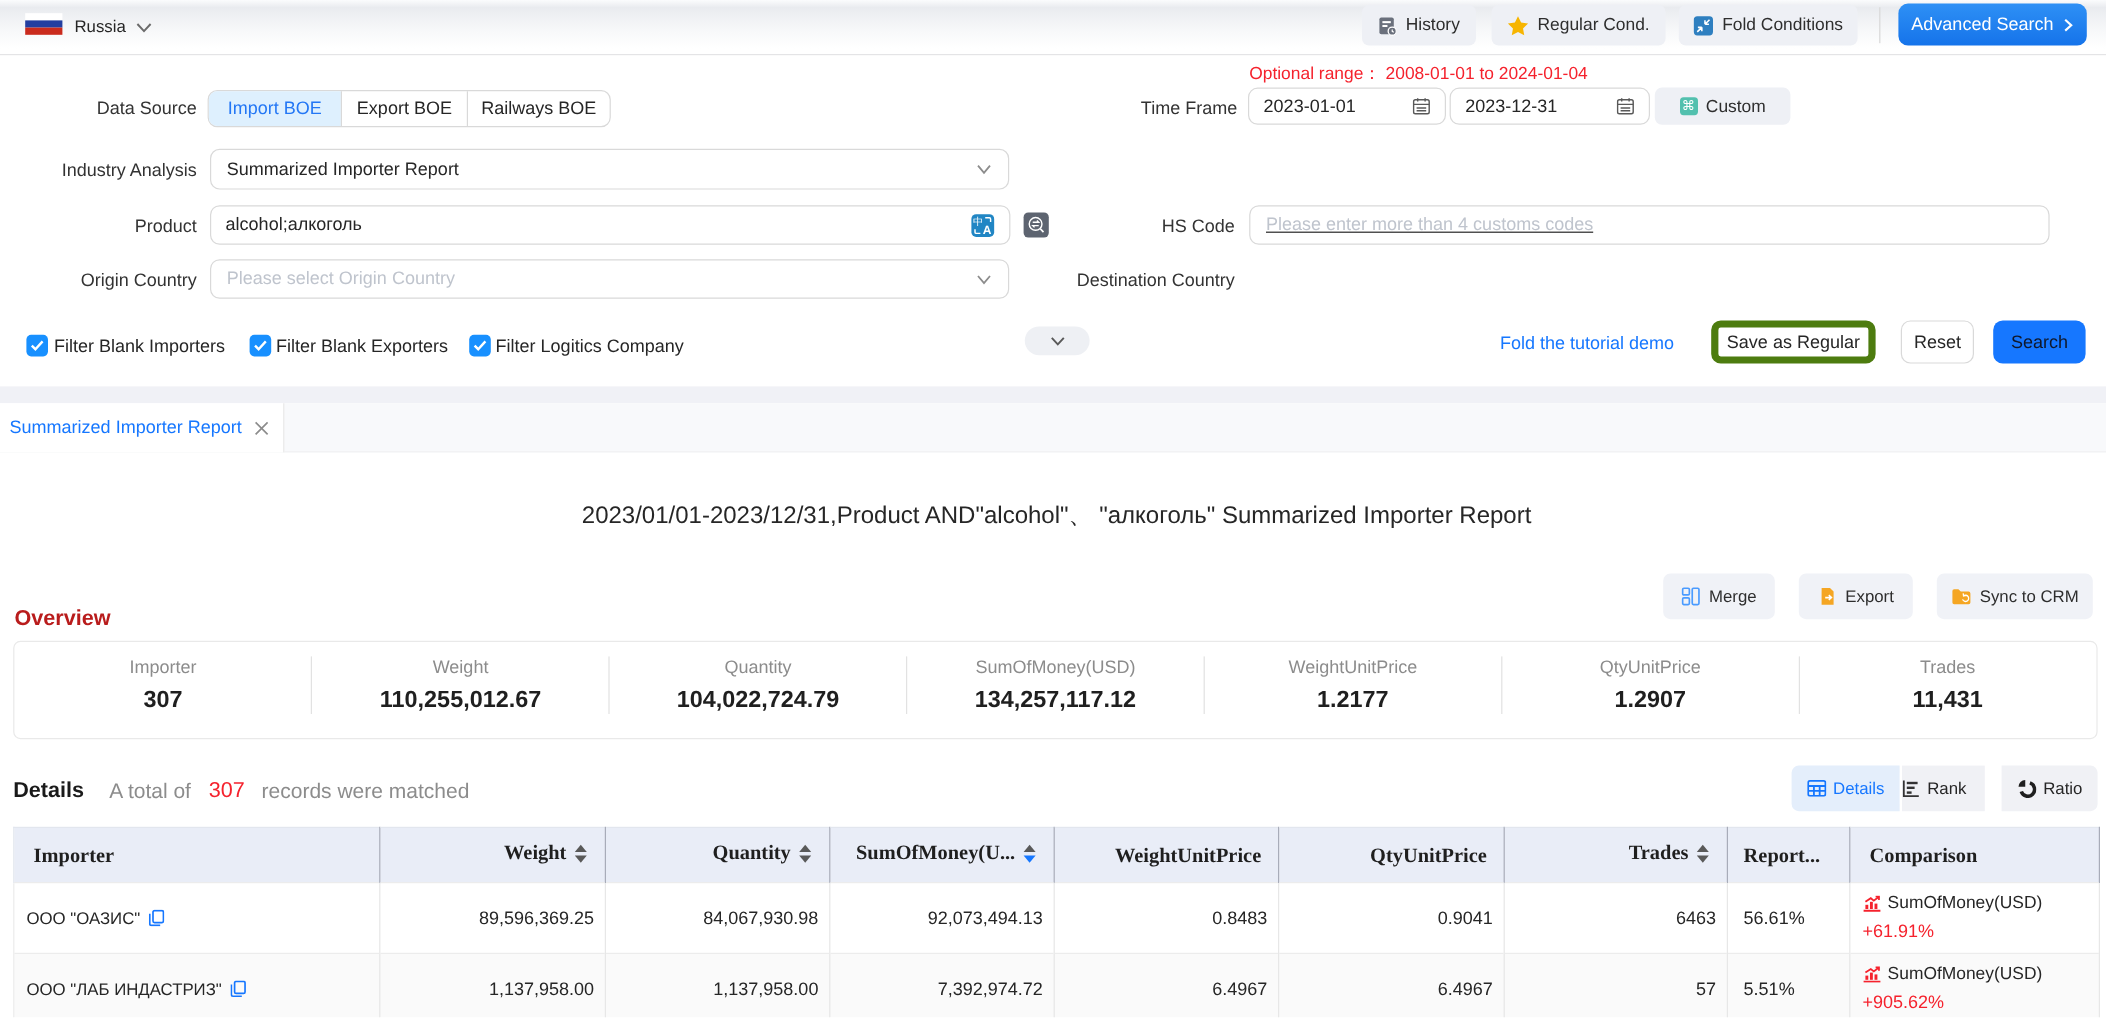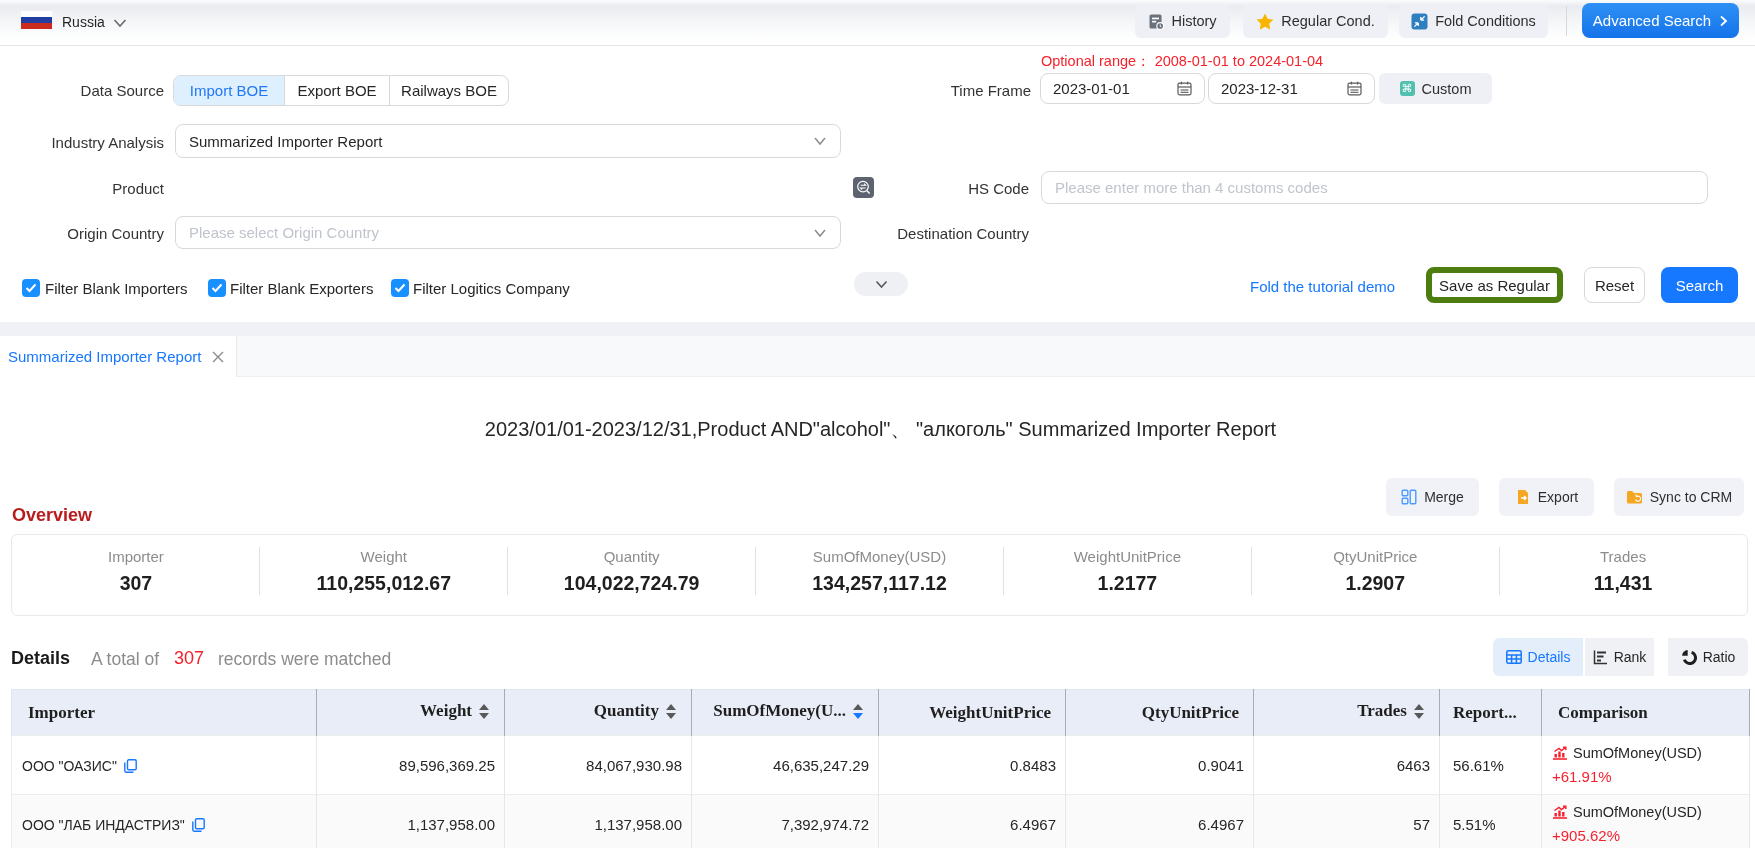--- a/index.html
+++ b/index.html
@@ -103,30 +103,40 @@
 
 <div class="abs lbl" style="left:0;top:134px;width:164px;">Industry Analysis</div>
 <div class="abs ctrl" style="left:175px;top:124px;width:666px;height:34px;padding:0 13px;justify-content:space-between;">
   <span>Summarized Importer Report</span>
   <svg width="14" height="10" viewBox="0 0 14 10">
         <polyline points="2,2 7,8 12,2" fill="none" stroke="#8c8c8c" stroke-width="1.5"></polyline>
       </svg>
 </div>
 
 <div class="abs lbl" style="left:0;top:180px;width:164px;">Product</div>
+<div class="abs ctrl" style="left:175px;top:171px;width:667px;height:33px;padding:0 12px;justify-content:space-between;">
+  <span>alcohol;алкоголь</span>
+  <svg width="20" height="20" viewBox="0 0 20 20">
+        <rect x="0.5" y="0.5" width="19" height="19" rx="4" fill="#2186c4"></rect>
+        <text x="6" y="9.5" font-size="8.5" fill="#fff" text-anchor="middle" font-family="Liberation Sans">中</text>
+        <text x="13.5" y="17" font-size="10" font-weight="bold" fill="#fff" text-anchor="middle" font-family="Liberation Sans">A</text>
+        <path d="M12 3.5 h3.5 a1 1 0 0 1 1 1 V7" fill="none" stroke="#fff" stroke-width="1.2"></path>
+        <path d="M8 16.5 h-3.5 a1 1 0 0 1 -1 -1 V13" fill="none" stroke="#fff" stroke-width="1.2"></path>
+      </svg>
+</div>
 <div class="abs" style="left:853px;top:177px;width:21px;height:21px;border-radius:4px;background:#5d6470;display:flex;align-items:center;justify-content:center;">
   <svg width="15" height="15" viewBox="0 0 15 15">
         <circle cx="7" cy="6.6" r="5.3" fill="none" stroke="#fff" stroke-width="1.2"></circle>
         <line x1="11" y1="10.8" x2="13.6" y2="13.4" stroke="#fff" stroke-width="1.4"></line>
         <path d="M4.6 5.2 h5 l-1.5 -1.5 M9.6 8 h-5 l1.5 1.5" fill="none" stroke="#fff" stroke-width="1.1"></path>
       </svg>
 </div>
 
 <div class="abs lbl" style="left:870px;top:180px;width:159px;">HS Code</div>
-<div class="abs ctrl" style="left:1041px;top:171px;width:667px;height:33px;padding:0 13px;">
+<div class="abs ctrl" style="left:1041px;top:171px;width:667px;height:33px;padding:0 13px;text-decoration:underline;">
   <span class="ph">Please enter more than 4 customs codes</span>
 </div>
 
 <div class="abs lbl" style="left:0;top:225px;width:164px;">Origin Country</div>
 <div class="abs ctrl" style="left:175px;top:216px;width:666px;height:33px;padding:0 13px;justify-content:space-between;">
   <span class="ph">Please select Origin Country</span>
   <svg width="14" height="10" viewBox="0 0 14 10">
         <polyline points="2,2 7,8 12,2" fill="none" stroke="#8c8c8c" stroke-width="1.5"></polyline>
       </svg>
 </div>
@@ -159,21 +169,21 @@
 
 <div class="abs" style="left:854px;top:272px;width:54px;height:24px;border-radius:12px;background:#eef0f4;display:flex;align-items:center;justify-content:center;">
   <svg width="13" height="9" viewBox="0 0 13 9">
         <polyline points="1.5,1.5 6.5,7 11.5,1.5" fill="none" stroke="#595959" stroke-width="1.6"></polyline>
       </svg>
 </div>
 
 <div class="abs" style="left:1250px;top:278px;font-size:15px;color:#1677ff;">Fold the tutorial demo</div>
 <div class="abs flex" style="left:1426px;top:267px;width:137px;height:36px;border:6px solid #4d7c0f;border-radius:8px;background:#fff;justify-content:center;font-size:15px;color:#262626;">Save as Regular</div>
 <div class="abs flex" style="left:1584px;top:267px;width:61px;height:36px;border:1px solid #d9d9d9;border-radius:8px;background:#fff;justify-content:center;font-size:15px;color:#262626;">Reset</div>
-<div class="abs flex" style="left:1661px;top:267px;width:77px;height:36px;border-radius:8px;background:#1677ff;justify-content:center;font-size:15px;color:#ffffff;">Search</div>
+<div class="abs flex" style="left:1661px;top:267px;width:77px;height:36px;border-radius:8px;background:#1677ff;justify-content:center;font-size:15px;color:#0f172a;">Search</div>
 
 <div class="abs" style="left:0;top:322px;width:1755px;height:14px;background:#f0f1f6;"></div>
 <div class="abs" style="left:0;top:336px;width:1755px;height:41px;background:#f8f9fb;border-bottom:1px solid #f0f0f2;"></div>
 <div class="abs flex" style="left:0;top:336px;width:237px;height:41px;background:#fff;border-right:1px solid #e8e8e8;padding-left:8px;">
   <span style="font-size:15px;color:#1677ff;">Summarized Importer Report</span>
   <svg width="14" height="14" viewBox="0 0 14 14" style="margin-left:10px;">
         <path d="M2 2 L12 12 M12 2 L2 12" stroke="#8c8c8c" stroke-width="1.4"></path>
       </svg>
 </div>
 
@@ -249,21 +259,21 @@
 <div class="abs flex" style="left:1493px;top:638px;width:90px;height:38px;border-radius:6px 0 0 6px;background:#e4eefb;justify-content:center;font-size:14px;color:#1677ff;">
   <svg width="16" height="14" viewBox="0 0 16 14" style="margin-right:6px;">
         <rect x="0.8" y="0.8" width="14.4" height="12.4" rx="1.5" fill="none" stroke="#1677ff" stroke-width="1.5"></rect>
         <line x1="0.8" y1="5" x2="15.2" y2="5" stroke="#1677ff" stroke-width="1.5"></line>
         <line x1="0.8" y1="9" x2="15.2" y2="9" stroke="#1677ff" stroke-width="1.5"></line>
         <line x1="5.6" y1="5" x2="5.6" y2="13" stroke="#1677ff" stroke-width="1.5"></line>
         <line x1="10.4" y1="5" x2="10.4" y2="13" stroke="#1677ff" stroke-width="1.5"></line>
       </svg>
   Details
 </div>
-<div class="abs flex" style="left:1585px;top:638px;width:69px;height:38px;background:#f0f1f5;justify-content:center;font-size:14px;color:#262626;">
+<div class="abs flex" style="left:1585px;top:638px;width:69px;height:38px;background:#f0f1f5;justify-content:flex-start;font-size:14px;color:#262626;">
   <svg width="15" height="15" viewBox="0 0 15 15" style="margin-right:6px;">
         <path d="M1.5 0.5 V13.5 H14" fill="none" stroke="#333" stroke-width="1.5"></path>
         <rect x="4" y="1.5" width="9" height="2" fill="#333"></rect>
         <rect x="4" y="5.5" width="6.5" height="2" fill="#333"></rect>
         <rect x="4" y="9.5" width="4" height="2" fill="#333"></rect>
       </svg>
   Rank
 </div>
 <div class="abs flex" style="left:1668px;top:638px;width:80px;height:38px;border-radius:0 6px 6px 0;background:#f0f1f5;justify-content:center;font-size:14px;color:#262626;">
   <svg width="16" height="16" viewBox="0 0 16 16" style="margin-right:6px;">
@@ -310,21 +320,21 @@
       <th class="th" style="text-align:left;padding-left:13px;">Report...</th>
       <th class="th" style="text-align:left;padding-left:16px;">Comparison</th>
     </tr>
     <tr style="height:59px;background:#fff;">
       <td class="td" style="text-align:left;padding-left:10px;"><span style="font-size:14px;">ООО "ОАЗИС"</span> <svg width="13" height="14" viewBox="0 0 13 14" style="vertical-align:-2px;margin-left:3px;">
                 <rect x="3.5" y="0.8" width="8.7" height="10" rx="1.2" fill="none" stroke="#1677ff" stroke-width="1.4"></rect>
                 <path d="M9.5 13.2 H2.2 A1.4 1.4 0 0 1 0.8 11.8 V3.5" fill="none" stroke="#1677ff" stroke-width="1.4"></path>
               </svg></td>
       <td class="td" style="text-align:right;padding-right:9px;">89,596,369.25</td>
       <td class="td" style="text-align:right;padding-right:9px;">84,067,930.98</td>
-      <td class="td" style="text-align:right;padding-right:9px;">46,635,247.29</td>
+      <td class="td" style="text-align:right;padding-right:9px;">92,073,494.13</td>
       <td class="td" style="text-align:right;padding-right:9px;">0.8483</td>
       <td class="td" style="text-align:right;padding-right:9px;">0.9041</td>
       <td class="td" style="text-align:right;padding-right:9px;">6463</td>
       <td class="td" style="text-align:left;padding-left:13px;">56.61%</td>
       <td class="td" style="text-align:left;padding-left:10px;">
         <div class="flex">
                 <svg width="16" height="14" viewBox="0 0 16 14" style="margin-right:5px;">
                   <path d="M1 13 H15" stroke="#f5222d" stroke-width="1.6"></path>
                   <rect x="2.5" y="8" width="2.4" height="3.5" fill="#f5222d"></rect>
                   <rect x="6.3" y="5.5" width="2.4" height="6" fill="#f5222d"></rect>

